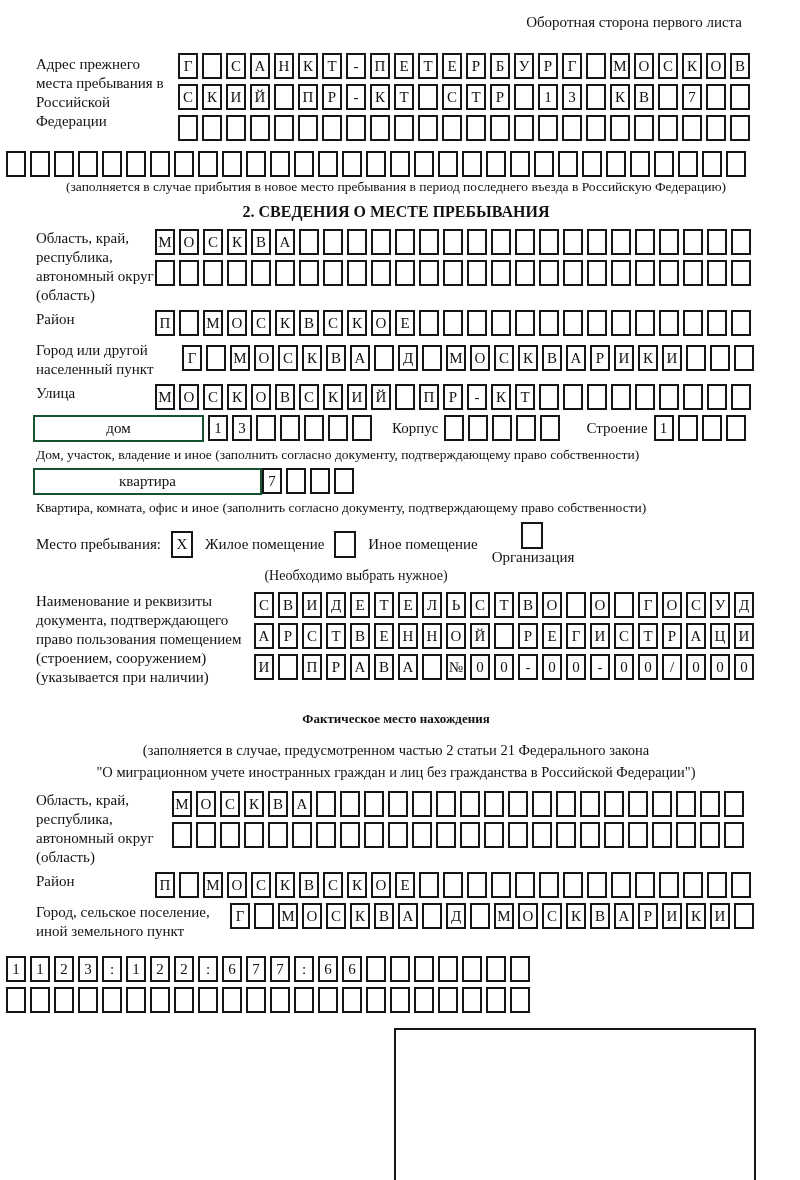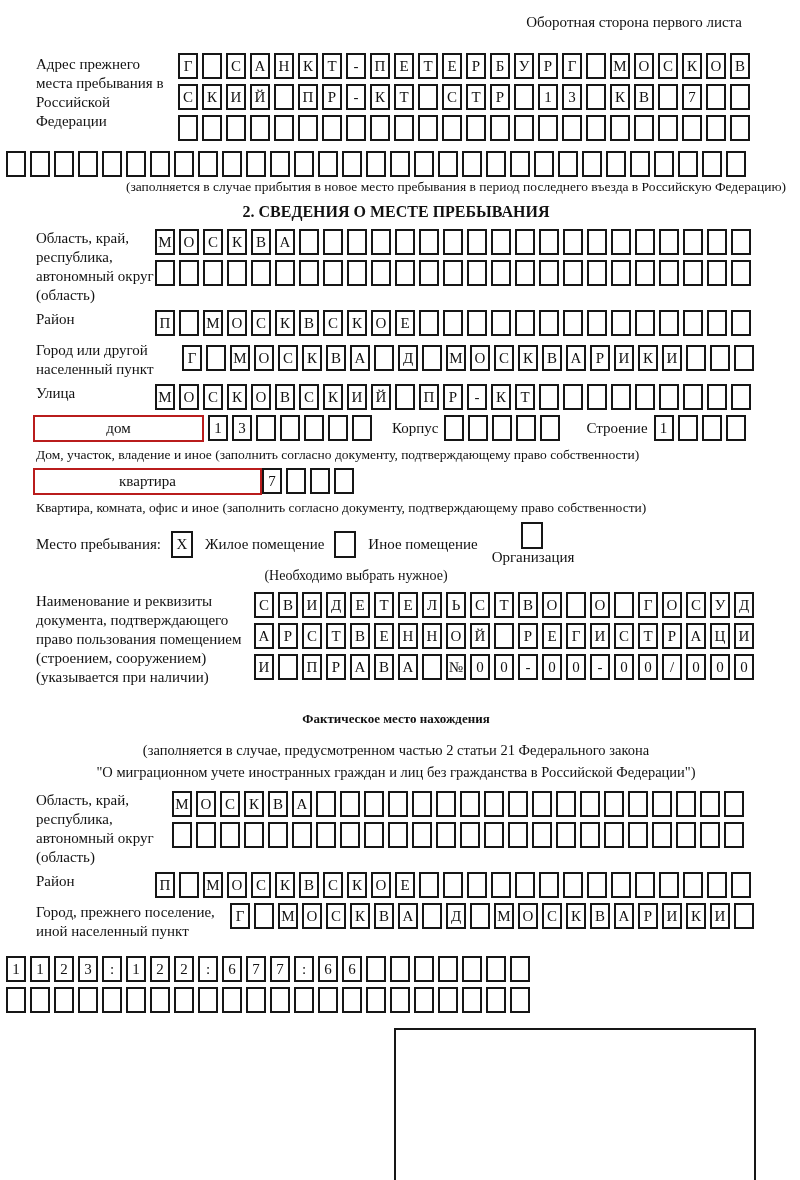--- a/index.html
+++ b/index.html
@@ -15,23 +15,23 @@
   .w-doc{width:218px;}
   .w-region-f{width:136px;}
   .w-city-f{width:194px;}
   .w-cad{width:189px;}
   .gridcol{display:flex;flex-direction:column;}
   .gridcol .gridrow{margin-bottom:5px;}
   .gridrow{display:flex;flex:none;}
   .cell{width:20px;height:26px;border:2px solid #161616;box-sizing:border-box;margin-right:4px;
         display:flex;align-items:center;justify-content:center;font-size:15px;background:#fff;flex:none;}
   .fullrow{margin-bottom:2px;}
-  .caption{font-size:13.5px;text-align:right;width:780px;margin-bottom:8px;}
+  .caption{font-size:13.5px;text-align:center;width:780px;margin-bottom:8px;}
   .sec-title{font-size:16px;font-weight:bold;text-align:center;width:780px;margin:6px 0 8px;}
-  .labelbox{border:2px solid #b91c1c;box-sizing:border-box;height:27px;display:flex;align-items:center;
+  .labelbox{border:2px solid #14532d;box-sizing:border-box;height:27px;display:flex;align-items:center;
             justify-content:center;font-size:15px;flex:none;}
   .lb-dom{width:171px;margin-left:27px;margin-right:4px;}
   .lb-kv{width:229px;margin-left:27px;}
   .inline-label{font-size:15px;line-height:27px;flex:none;}
   .il-korpus{margin-left:16px;margin-right:6px;}
   .il-stroenie{margin-left:22px;margin-right:6px;}
   .small-caption{font-size:13.5px;margin:1px 0 5px 30px;}
   .stay-row{display:flex;align-items:center;margin:6px 0 2px 30px;font-size:15px;}
   .cb{width:22px;height:27px;border:2px solid #161616;box-sizing:border-box;display:flex;align-items:center;
       justify-content:center;font-size:15px;margin:0 12px 0 10px;flex:none;}
@@ -544,21 +544,21 @@
         <div class="cell"></div>
         <div class="cell"></div>
         <div class="cell"></div>
         <div class="cell"></div>
         <div class="cell"></div>
         <div class="cell"></div>
       </div>
   </div>
 
   <div class="field">
-    <div class="flabel w-city-f">Город, прежнего поселение, иной населенный пункт</div>
+    <div class="flabel w-city-f">Город, сельское поселение, иной земельного пункт</div>
     <div class="gridrow">
         <div class="cell">Г</div>
         <div class="cell"></div>
         <div class="cell">М</div>
         <div class="cell">О</div>
         <div class="cell">С</div>
         <div class="cell">К</div>
         <div class="cell">В</div>
         <div class="cell">А</div>
         <div class="cell"></div>

